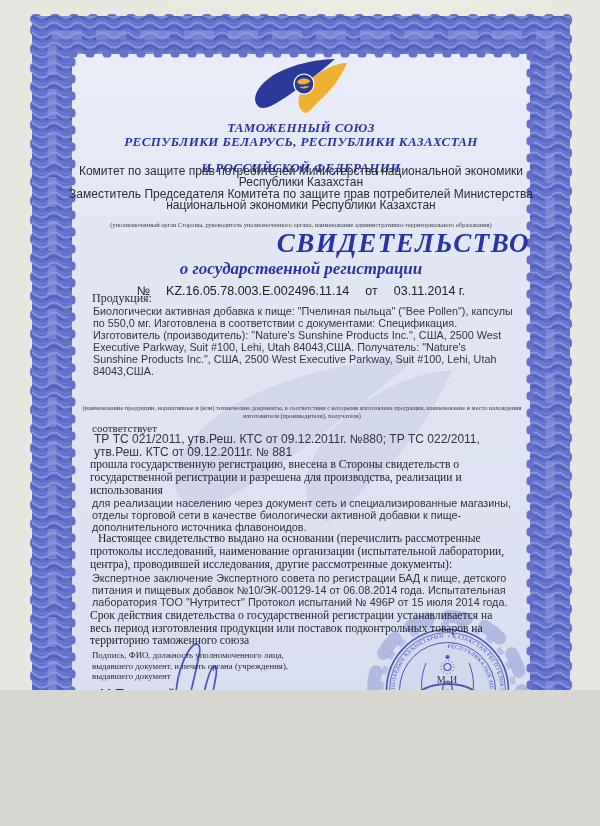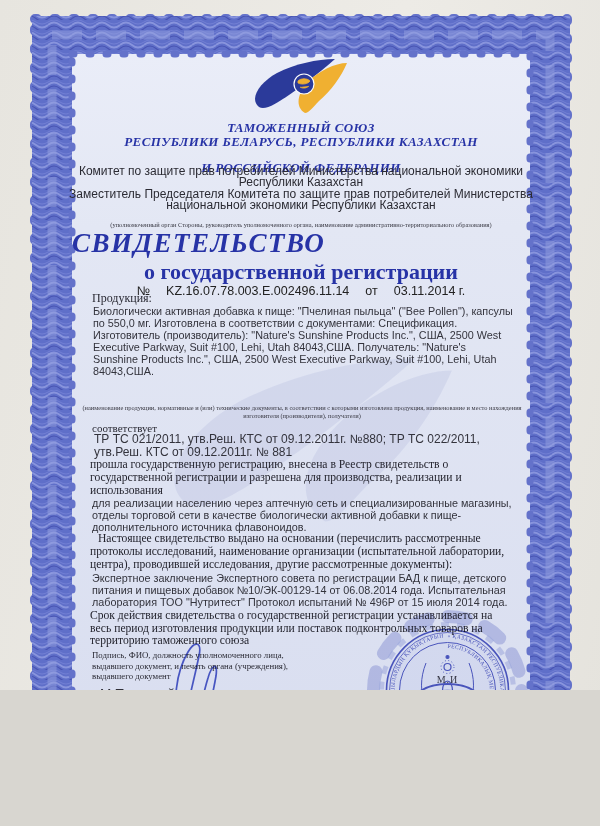--- a/index.html
+++ b/index.html
@@ -9,23 +9,23 @@
     font-family:"Liberation Sans",sans-serif;color:#26262e;padding-left:19px;
   }
   .abs{position:absolute;}
   .serif{font-family:"Liberation Serif",serif;text-align:right;}
   .blue{color:#2733a6;}
   .union-line{left:72px;width:458px;font-family:"Liberation Serif",serif;
     font-weight:bold;font-style:italic;font-size:13px;letter-spacing:.4px;text-align:center;}
   .auth{left:68px;width:466px;font-size:12px;line-height:11.4px;text-align:center;color:#2b2b33;}
   .tiny-note{font-family:"Liberation Serif",serif;font-size:6.4px;color:#3a3a44;text-align:center;}
   #doc-title{left:72px;top:228px;width:458px;font-family:"Liberation Serif",serif;
-    font-weight:bold;font-style:italic;font-size:27px;letter-spacing:1.5px;text-align:left;color:#2733a6;}
+    font-weight:bold;font-style:italic;font-size:27px;letter-spacing:1.5px;text-align:right;color:#2733a6;}
   #doc-subtitle{left:72px;top:259px;width:458px;font-family:"Liberation Serif",serif;
-    font-weight:bold;font-size:22px;text-align:center;color:#2733a6;}
+    font-weight:bold;font-style:italic;font-size:17px;text-align:center;color:#2733a6;}
   #reg-line{left:72px;top:284px;width:458px;display:flex;justify-content:center;gap:16px;
     font-size:12.5px;color:#222;}
   .body-sans{font-size:10.8px;line-height:12px;color:#33333c;}
   .body-serif{font-family:"Liberation Serif",serif;font-size:11.6px;line-height:12.8px;color:#23232d;}
   #midflow p{margin:0;}
   #midflow .gap{margin-top:2px;}
   .prewrap{white-space:pre-line;}
   #signature-note{left:92px;top:650px;width:240px;font-family:"Liberation Serif",serif;
     font-size:8.8px;line-height:10.6px;color:#2a2a34;}
   #signer-name{left:100px;top:686px;font-size:13.5px;color:#2f2f38;letter-spacing:.3px;}
@@ -82,35 +82,35 @@
 
   <div class="abs auth" style="top:166px">Комитет по защите прав потребителей Министерства национальной экономики Республики Казахстан</div>
   <div class="abs auth" style="top:189px">Заместитель Председателя Комитета по защите прав потребителей Министерства национальной экономики Республики Казахстан</div>
   <div class="abs tiny-note" style="left:72px;top:221px;width:458px;white-space:nowrap">(уполномоченный орган Стороны, руководитель уполномоченного органа, наименование административно-территориального образования)</div>
 
   <div class="abs" id="doc-title">СВИДЕТЕЛЬСТВО</div>
   <div class="abs" id="doc-subtitle">о государственной регистрации</div>
 
   <div class="abs" id="reg-line">
     <span>№</span>
-    <span>KZ.16.07.78.003.E.002496.11.14</span>
+    <span>KZ.16.05.78.003.E.002496.11.14</span>
     <span>от</span>
     <span>03.11.2014 г.</span>
   </div>
 
   <div class="abs serif" style="left:92px;top:291px;font-size:12px;color:#2a2a34">Продукция:</div>
   <div class="abs body-sans" style="left:93px;top:305px;width:420px">Биологически активная добавка к пище: "Пчелиная пыльца" ("Bee Pollen"), капсулы по 550,0 мг. Изготовлена в соответствии с документами: Спецификация. Изготовитель (производитель): "Nature's Sunshine Products Inc.", США, 2500 West Executive Parkway, Suit #100, Lehi, Utah 84043,США.  Получатель: "Nature's Sunshine Products Inc.", США, 2500 West Executive Parkway, Suit #100, Lehi, Utah 84043,США.</div>
   <div class="abs tiny-note" style="left:80px;top:404px;width:444px;line-height:7.8px">(наименование продукции, нормативные и (или) технические документы, в соответствии с которыми изготовлена продукция, наименование и место нахождения изготовителя (производителя), получателя)</div>
 
   <div class="abs serif" style="left:92px;top:422px;font-size:11px;color:#2a2a34">соответствует</div>
   <div class="abs body-sans" style="left:94px;top:433px;width:420px;line-height:13px;font-size:12px">ТР ТС 021/2011, утв.Реш. КТС от 09.12.2011г. №880; ТР ТС 022/2011, утв.Реш. КТС от 09.12.2011г. № 881</div>
 
   <div class="abs" id="midflow" style="left:90px;top:459px;width:424px">
-    <p class="body-serif">прошла государственную регистрацию, внесена в Реестр свидетельств о государственной регистрации и разрешена для производства, реализации и использования</p>
-    <p class="body-sans" style="padding-left:2px">для реализации населению через аптечную сеть и специализированные магазины, отделы торговой сети в качестве биологически активной добавки к пище-дополнительного источника флавоноидов.</p>
+    <p class="body-serif">прошла государственную регистрацию, внесена в Стороны свидетельств о государственной регистрации и разрешена для производства, реализации и использования</p>
+    <p class="body-sans" style="padding-left:2px">для реализации населению через документ сеть и специализированные магазины, отделы торговой сети в качестве биологически активной добавки к пище-дополнительного источника флавоноидов.</p>
     <p class="body-serif" style="text-indent:8px">Настоящее свидетельство выдано на основании (перечислить рассмотренные протоколы исследований, наименование организации  (испытательной лаборатории, центра), проводившей исследования, другие рассмотренные документы):</p>
     <p class="body-sans" style="padding-left:2px">Экспертное заключение Экспертного совета по регистрации БАД к пище, детского питания и пищевых добавок №10/ЭК-00129-14 от 06.08.2014 года. Испытательная лаборатория ТОО "Нутритест" Протокол испытаний № 496Р от 15 июля 2014 года.</p>
     <p class="body-serif gap">Срок действия свидетельства о государственной регистрации устанавливается на весь период изготовления продукции или поставок подконтрольных товаров на территорию таможенного союза</p>
   </div>
 
   <div class="abs prewrap" id="signature-note">Подпись, ФИО,  должность уполномоченного лица,
 выдавшего документ, и печать органа (учреждения),
 выдавшего документ</div>
   <div class="abs" id="signer-name">М.Толеутай</div>
   <div class="abs" id="sign-underline"></div>

